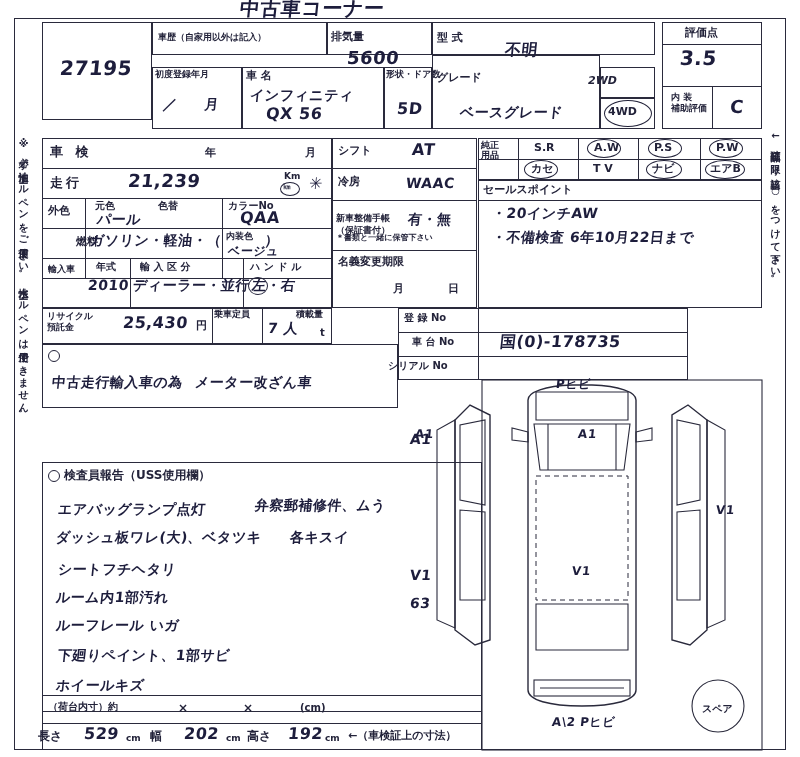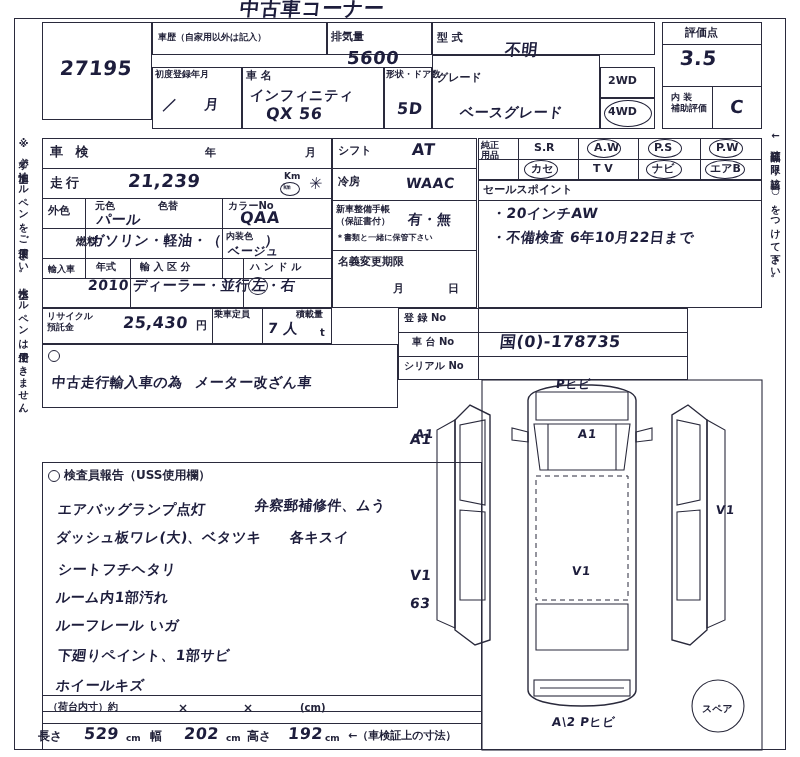--- a/index.html
+++ b/index.html
@@ -67,21 +67,21 @@
 
   <div class="bx" style="left:384px;top:67px;width:48px;height:62px;"></div>
   <div class="t pr9" style="left:386px;top:70px;">形状・ドア数</div>
   <div class="t hw hw16" style="left:397px;top:101px;">5D</div>
 
   <div class="bx" style="left:432px;top:55px;width:168px;height:74px;"></div>
   <div class="t pr" style="left:437px;top:72px;">グレード</div>
   <div class="t hw hw14" style="left:460px;top:105px;">ベースグレード</div>
 
   <div class="bx" style="left:600px;top:67px;width:55px;height:31px;"></div>
-  <div class="t pr" style="left:608px;top:75px;">2WD</div>
+  <div class="t pr" style="left:588px;top:75px;font-style:italic;">2WD</div>
   <div class="bx" style="left:600px;top:98px;width:55px;height:31px;"></div>
   <div class="t pr" style="left:608px;top:106px;">4WD</div>
   <div class="circ" style="left:604px;top:100px;width:48px;height:27px;"></div>
 
   <div class="bx" style="left:662px;top:22px;width:100px;height:107px;"></div>
   <div class="t pr" style="left:685px;top:27px;">評価点</div>
   <div class="ln hl" style="left:662px;top:44px;width:100px;"></div>
   <div class="t hw hw20" style="left:680px;top:48px;">3.5</div>
   <div class="ln hl" style="left:662px;top:86px;width:100px;"></div>
   <div class="ln vl" style="left:712px;top:86px;height:43px;"></div>
@@ -146,35 +146,35 @@
   <div class="bx" style="left:332px;top:138px;width:145px;height:170px;"></div>
   <div class="ln hl" style="left:332px;top:168px;width:145px;"></div>
   <div class="t pr" style="left:338px;top:145px;">シフト</div>
   <div class="t hw hw16" style="left:412px;top:142px;">AT</div>
 
   <div class="ln hl" style="left:332px;top:200px;width:145px;"></div>
   <div class="t pr" style="left:338px;top:176px;">冷房</div>
   <div class="t hw hw14" style="left:406px;top:176px;">WAAC</div>
 
   <div class="ln hl" style="left:332px;top:250px;width:145px;"></div>
-  <div class="t pr9" style="left:336px;top:204px;line-height:1.3;">新車整備手帳<br>（保証書付）</div>
+  <div class="t pr9" style="left:336px;top:213px;line-height:1.3;">新車整備手帳<br>（保証書付）</div>
   <div class="t hw hw14" style="left:408px;top:212px;">有・無</div>
   <div class="t pr9" style="left:336px;top:234px;font-size:8px;">＊書類と一緒に保管下さい</div>
 
   <div class="t pr" style="left:338px;top:256px;">名義変更期限</div>
   <div class="t pr" style="left:393px;top:283px;">月</div>
   <div class="t pr" style="left:448px;top:283px;">日</div>
 
   <div class="bx" style="left:398px;top:308px;width:290px;height:72px;"></div>
   <div class="ln hl" style="left:398px;top:332px;width:290px;"></div>
   <div class="ln hl" style="left:398px;top:356px;width:290px;"></div>
   <div class="ln vl" style="left:478px;top:308px;height:72px;"></div>
   <div class="t pr10" style="left:404px;top:313px;">登 録 No</div>
   <div class="t pr10" style="left:404px;top:337px;margin-left:8px;">車 台 No</div>
-  <div class="t pr10" style="left:404px;top:361px;">シリアル No</div>
+  <div class="t pr10" style="left:388px;top:361px;">シリアル No</div>
   <div class="t hw hw16" style="left:500px;top:334px;">国(0)-178735</div>
 
   <div class="bx" style="left:478px;top:138px;width:284px;height:42px;"></div>
   <div class="ln hl" style="left:478px;top:159px;width:284px;"></div>
   <div class="ln vl" style="left:518px;top:138px;height:42px;"></div>
   <div class="ln vl" style="left:578px;top:138px;height:42px;"></div>
   <div class="ln vl" style="left:638px;top:138px;height:42px;"></div>
   <div class="ln vl" style="left:700px;top:138px;height:42px;"></div>
   <div class="t pr9" style="left:481px;top:140px;line-height:1.15;font-size:9px;">純正<br>用品</div>
   <div class="t pr" style="left:534px;top:142px;">S.R</div>

